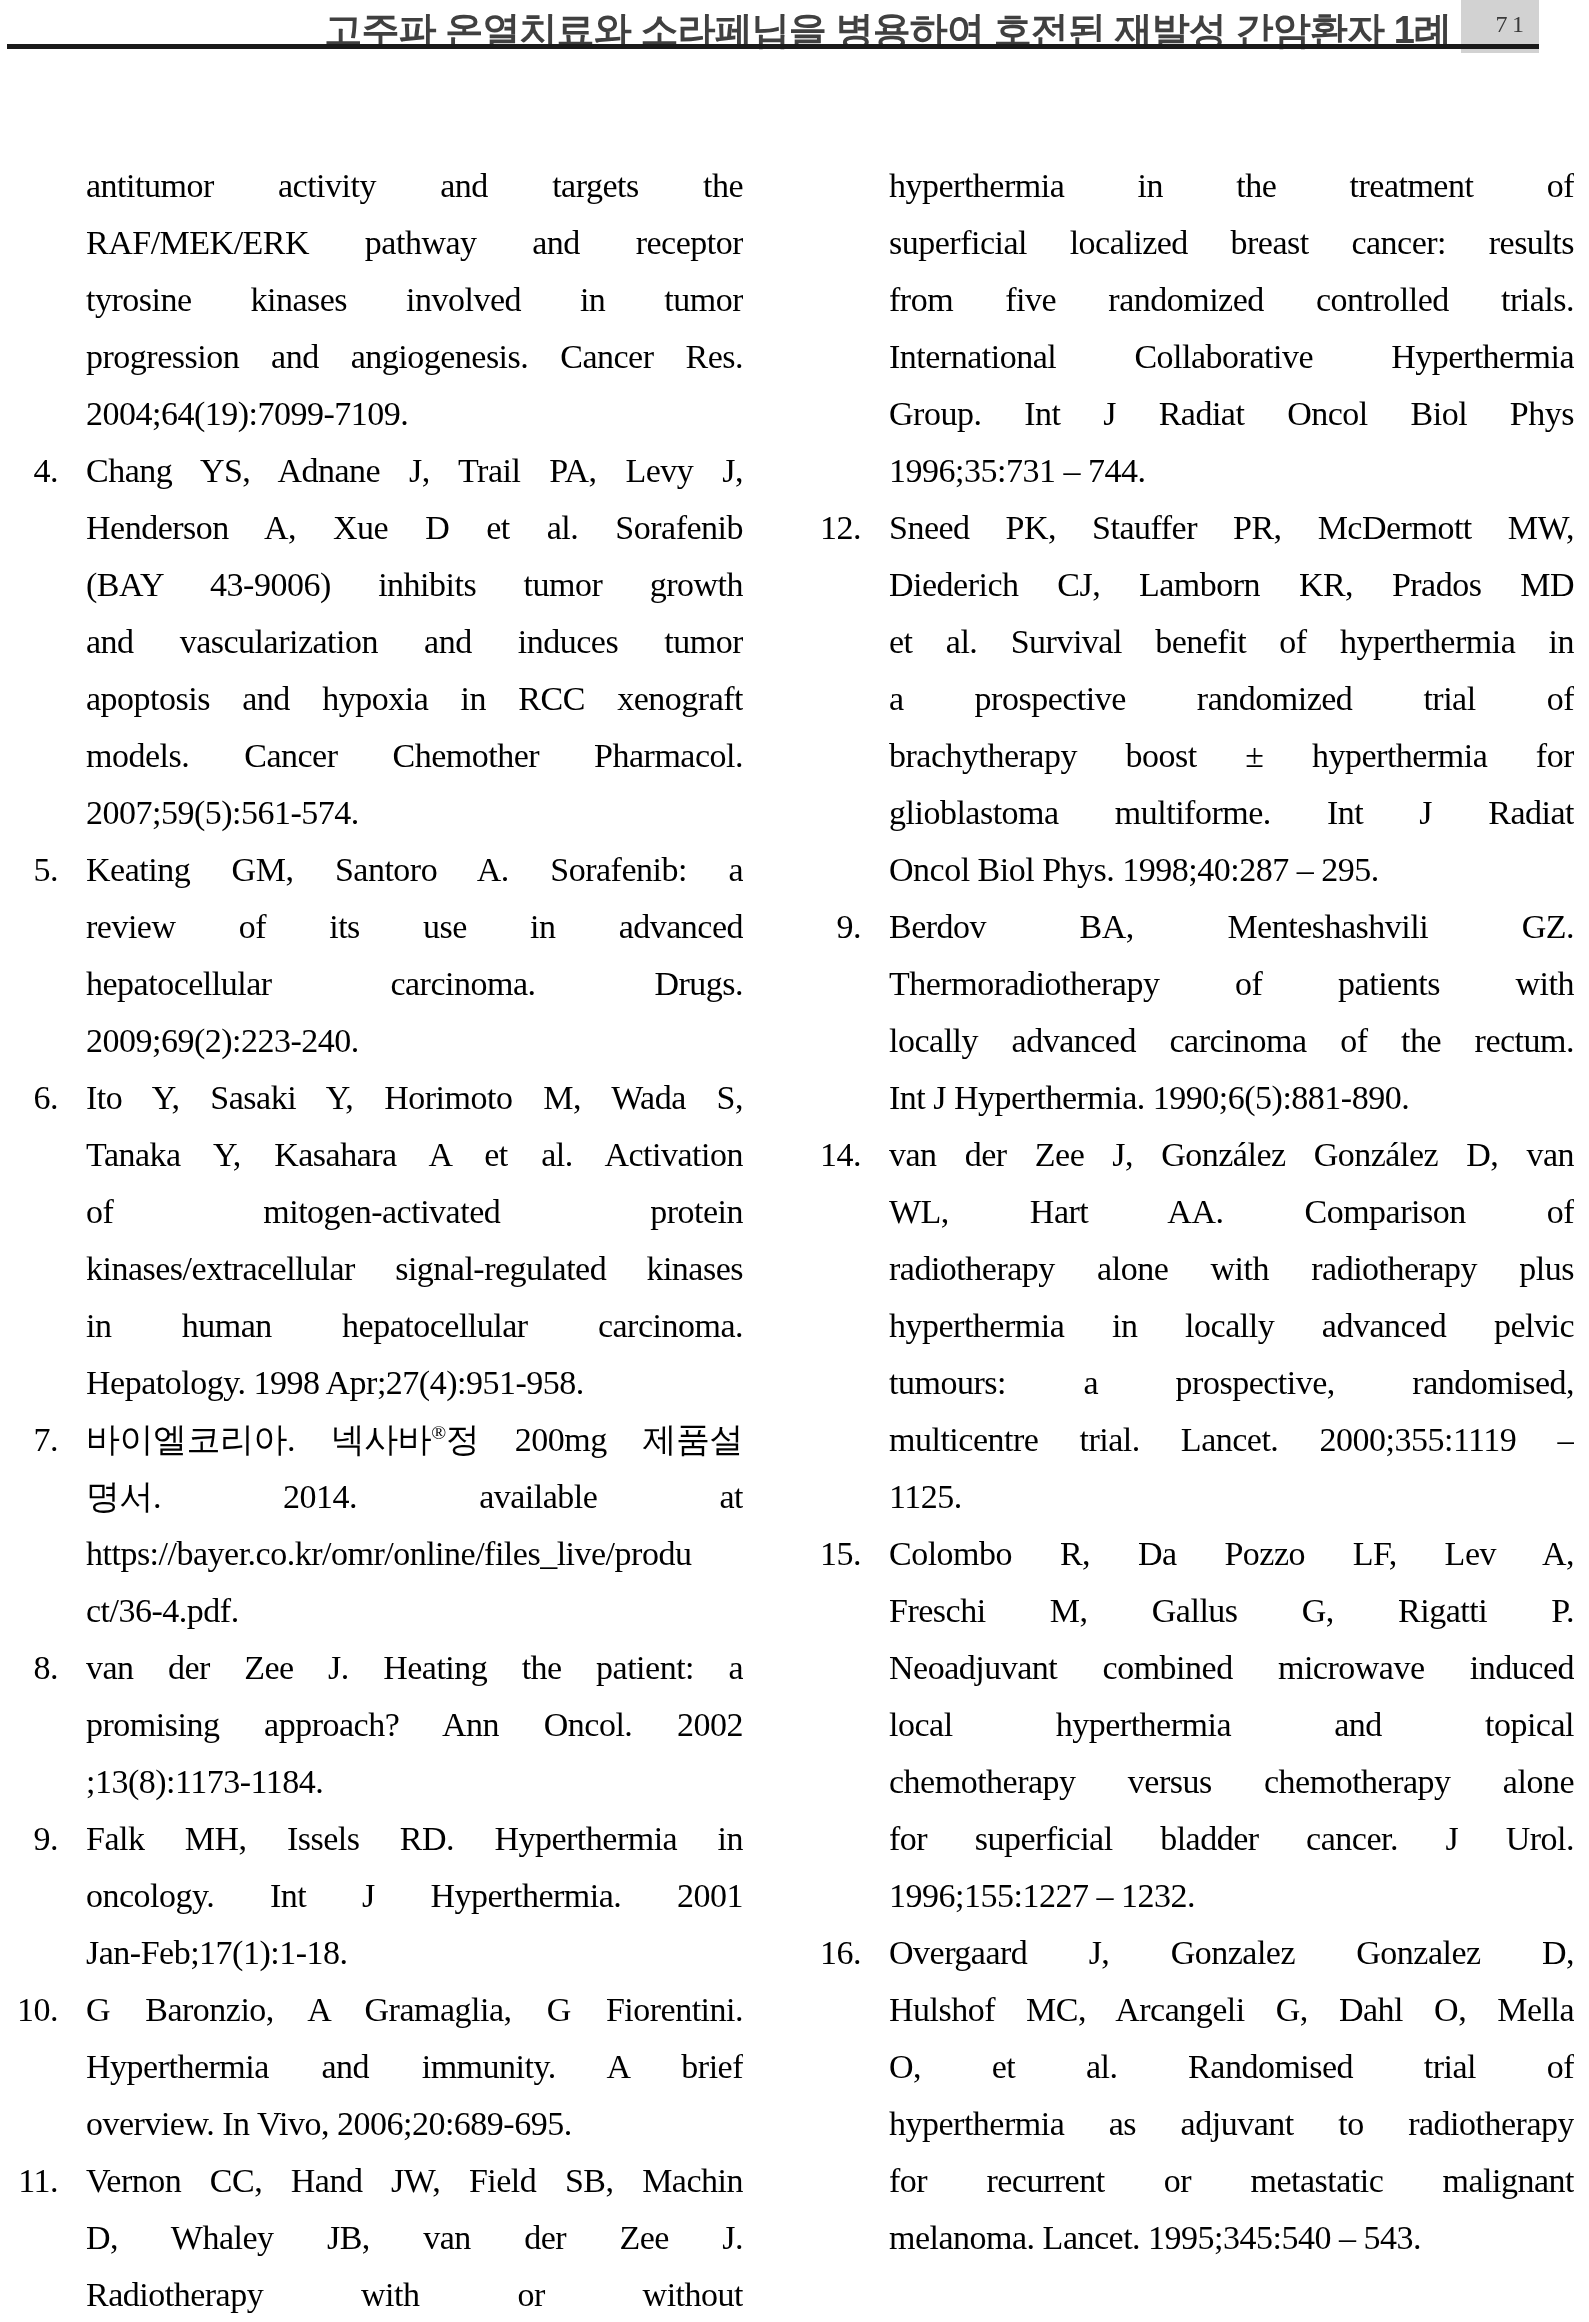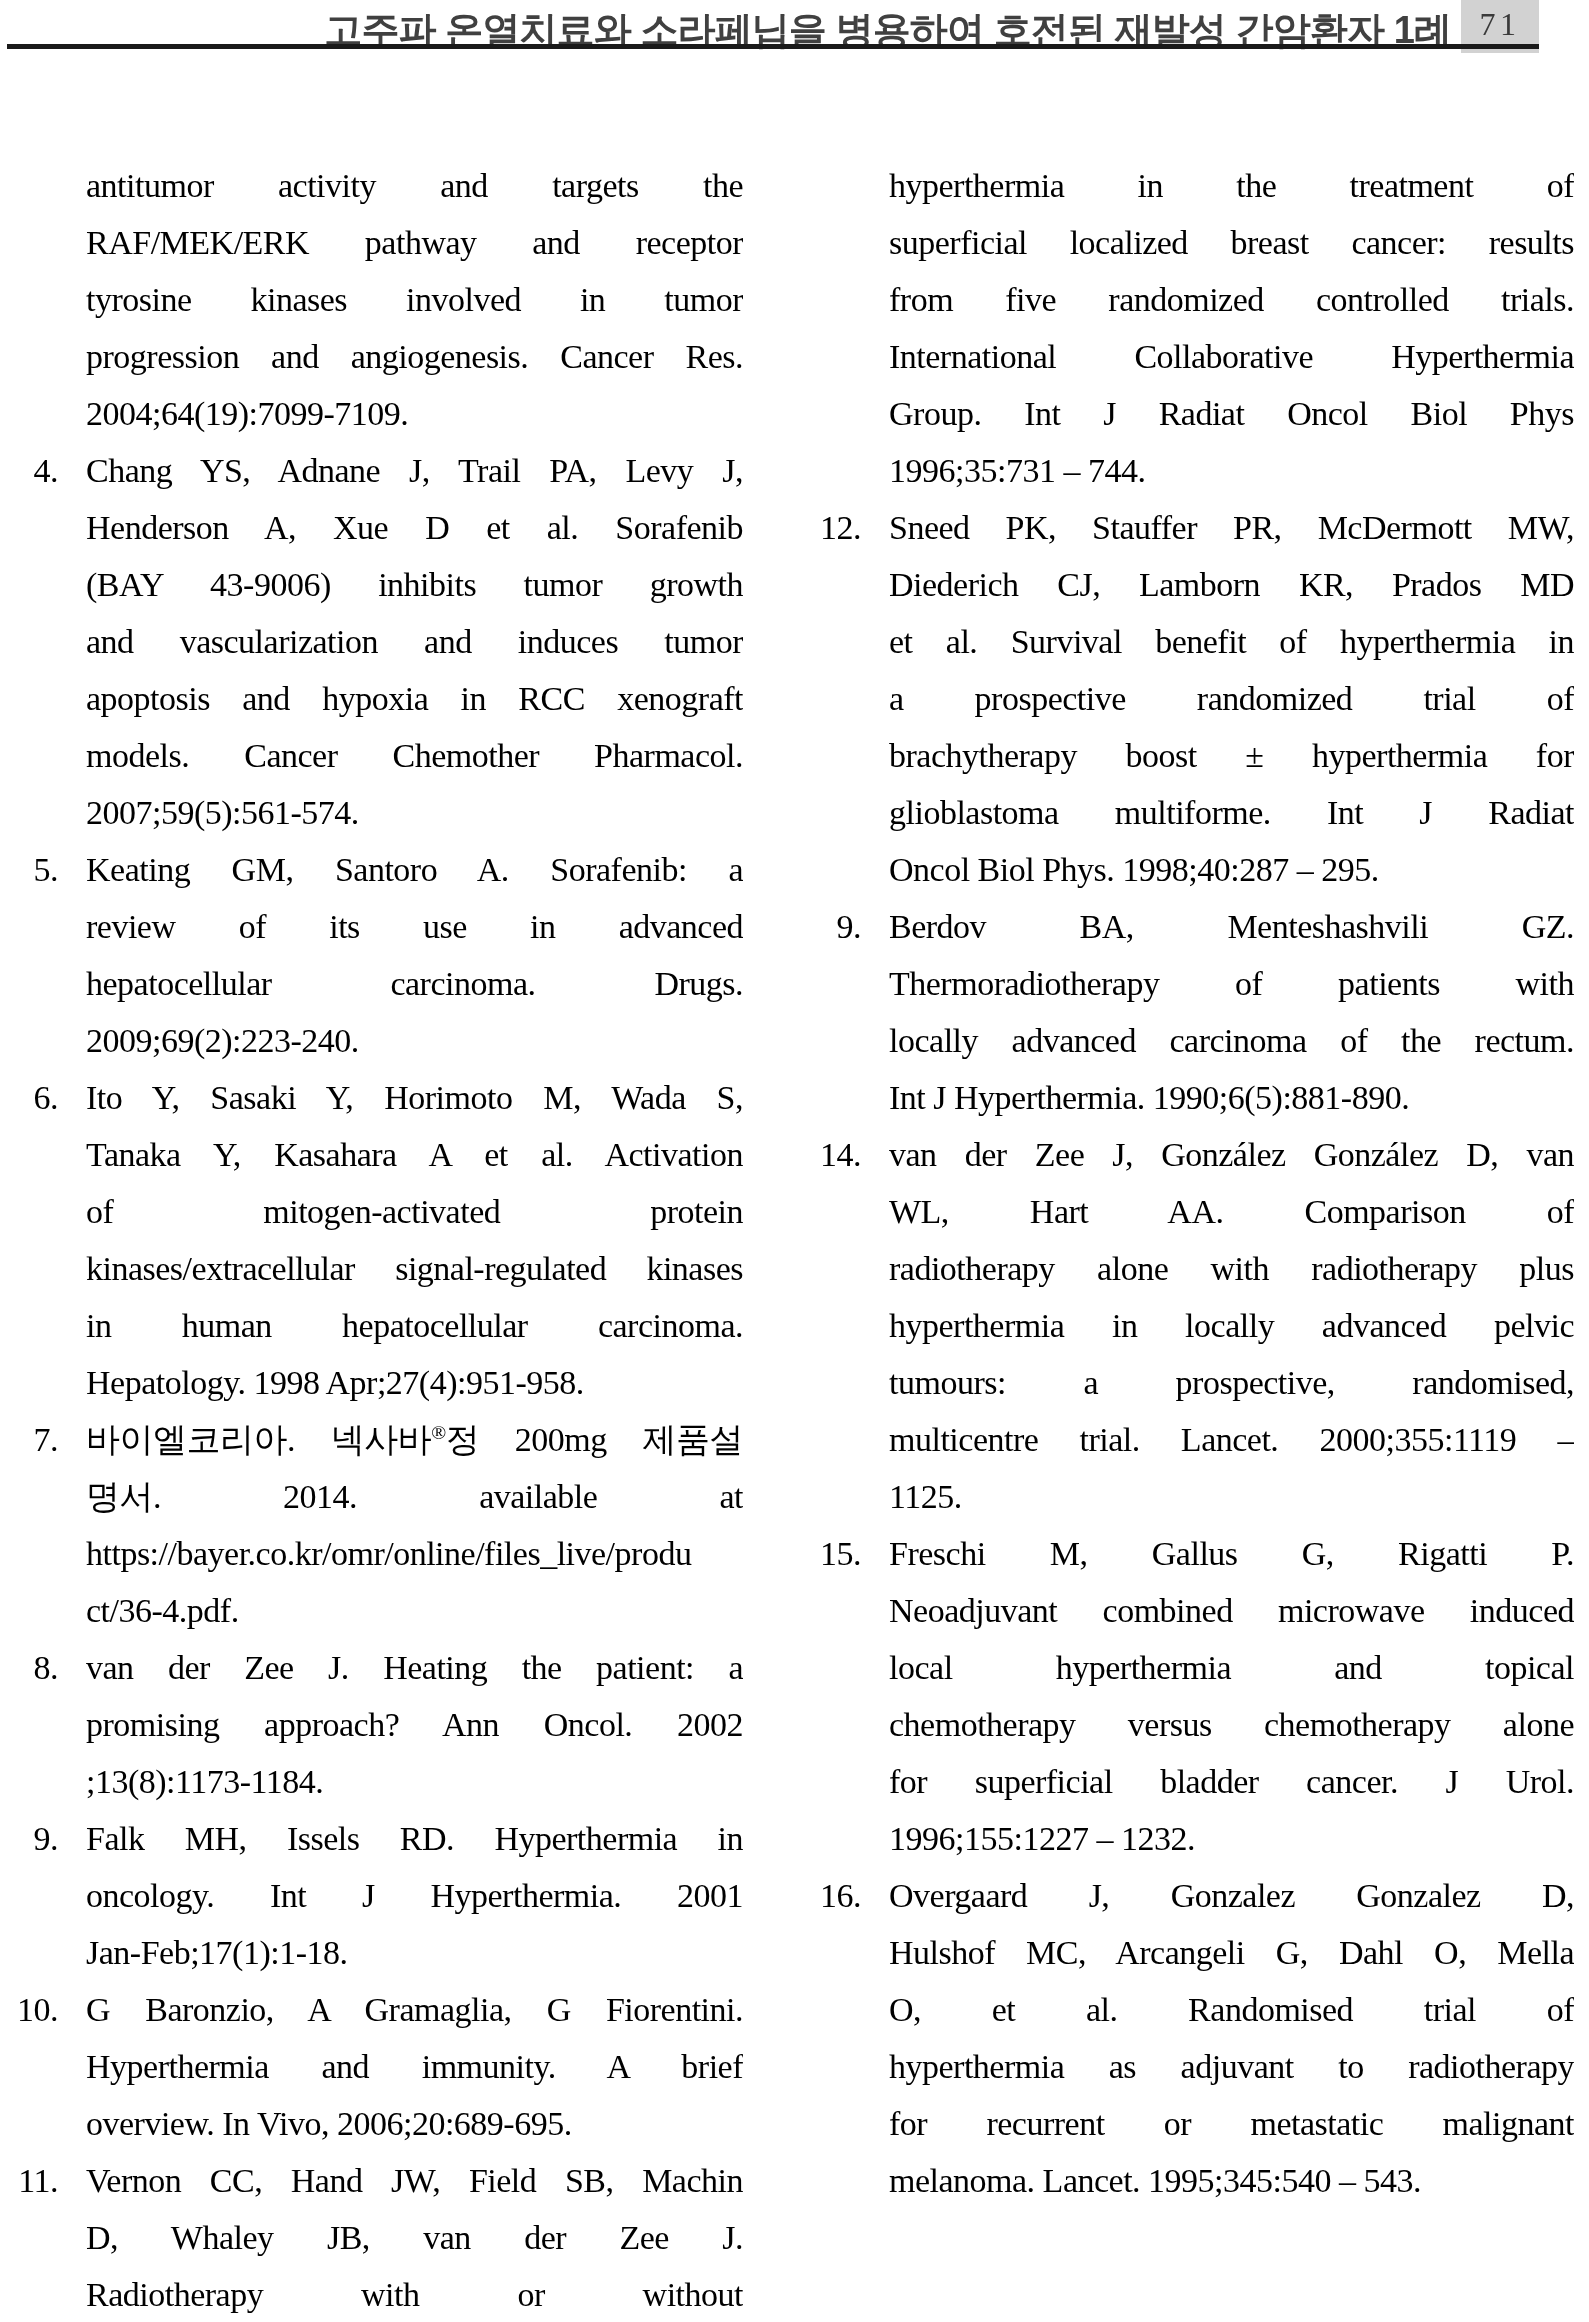--- a/index.html
+++ b/index.html
@@ -29,26 +29,26 @@
   .page-num-box {
     position: absolute;
     left: 1461px;
     top: 0;
     width: 78px;
     height: 53px;
     background: #d2d2d2;
   }
   .page-num {
     position: absolute;
-    left: 0; top: 0;
+    left: 12px; top: 0;
     width: 100%;
     height: 45px;
     line-height: 48px;
     text-align: center;
-    font-size: 32px;
+    font-size: 24px;
     letter-spacing: 4.6px;
     color: #3a3a3a;
   }
   .header-rule {
     position: absolute;
     left: 7.4px;
     top: 44px;
     width: 1532px;
     height: 4.6px;
     background: #1a1a1a;
@@ -228,20 +228,21 @@
           <div class="line j">radiotherapy alone with radiotherapy plus</div>
           <div class="line j">hyperthermia in locally advanced pelvic</div>
           <div class="line j">tumours: a prospective, randomised,</div>
           <div class="line j">multicentre trial. Lancet. 2000;355:1119 –</div>
           <div class="line">1125.</div>
         </div>
       </div>
       <div class="ref">
         <span class="ref-num">15.</span>
         <div class="ref-lines">
+          <div class="line j">Colombo R, Da Pozzo LF, Lev A,</div>
           <div class="line j">Freschi M, Gallus G, Rigatti P.</div>
           <div class="line j">Neoadjuvant combined microwave induced</div>
           <div class="line j">local hyperthermia and topical</div>
           <div class="line j">chemotherapy versus chemotherapy alone</div>
           <div class="line j">for superficial bladder cancer. J Urol.</div>
           <div class="line">1996;155:1227 – 1232.</div>
         </div>
       </div>
       <div class="ref">
         <span class="ref-num">16.</span>

